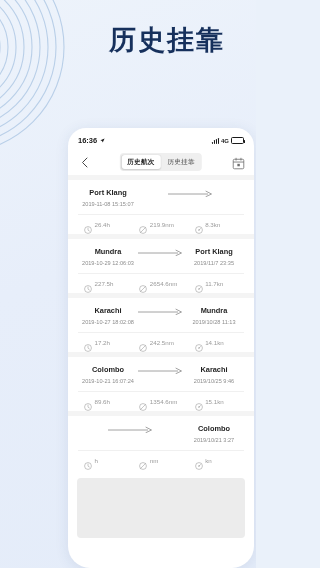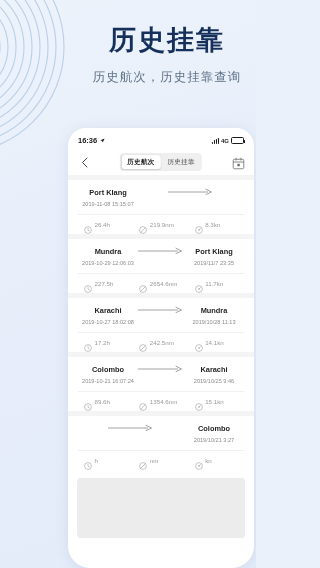--- a/index.html
+++ b/index.html
@@ -194,21 +194,21 @@
     background: #ffffff;
     padding: 8px 10px 6px 10px;
     position: relative;
   }
   .vc-sep {
     height: 5px;
     background: #f4f4f4;
   }
   .vc-ports {
     display: flex;
-    align-items: flex-start;
+    align-items: center;
     justify-content: space-between;
   }
   .vc-port {
     width: 60px;
     text-align: center;
   }
   .vc-port-name {
     font-size: 7.4px;
     font-weight: bold;
     color: #1f1f1f;
@@ -281,21 +281,20 @@
         <circle cx="30" cy="105" r="82"></circle>
         <circle cx="30" cy="105" r="90"></circle>
         <circle cx="30" cy="105" r="98"></circle>
         <circle cx="30" cy="105" r="106"></circle>
       </g>
     </svg>
   </div>
 
   <div class="hero">
     <div class="hero-title">历史挂靠</div>
-    <div class="hero-sub">历史航次，历史挂靠查询</div>
   </div>
 
   <div class="phone">
 
     <div class="statusbar">
       <div class="status-left">
         <span>16:36</span>
         <span style="margin-left:2px;">
           <svg width="5" height="5" viewBox="0 0 12 12">
               <path d="M11 1L1 5.5l4 1.5 1.5 4z" fill="#1a1a1a"></path>

